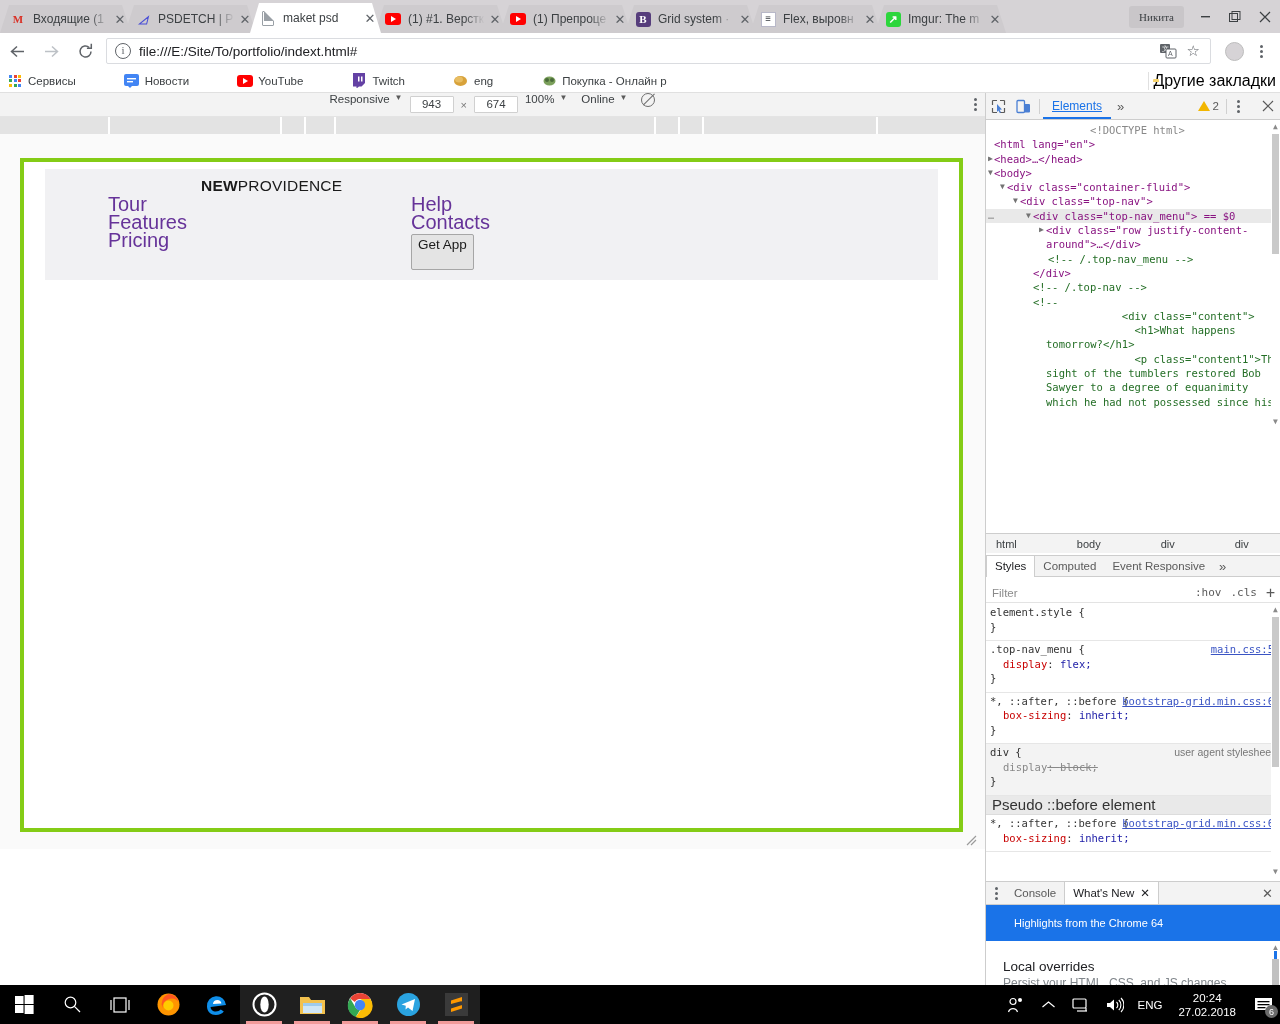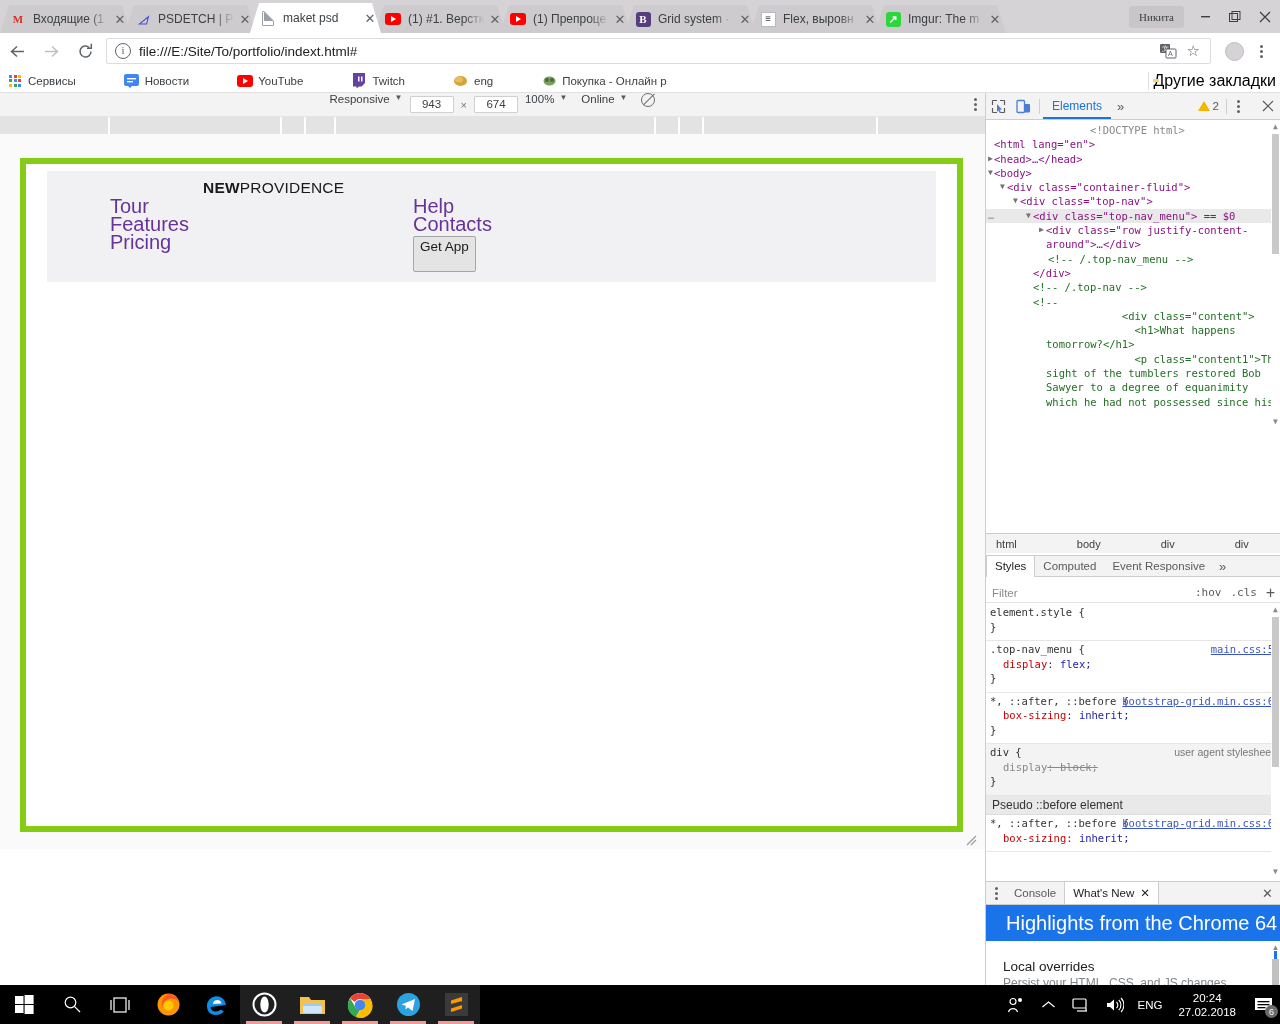--- a/index.html
+++ b/index.html
@@ -105,21 +105,21 @@
   .throttle-ic:after{content:"";position:absolute;left:-1px;top:5px;width:16px;height:1.4px;background:#6e6e6e;transform:rotate(-45deg);}
 
   
   .ruler { position:absolute; left:0; top:117px; width:985px; height:17px; background:#fff; }
   .ruler .seg { position:absolute; top:0; height:17px; background:#e3e3e3; }
 
   
   .stage { position:absolute; left:0; top:134px; width:985px; height:715px; background:#fafafa; }
   .viewport {
     position:absolute; left:20px; top:24px; width:943px; height:674px;
-    background:#fff; border:6px solid #84cc16; overflow:hidden;
+    background:#fff; border:4px solid #84cc16; overflow:hidden;
     box-shadow:0 0 0 0 rgba(0,0,0,0);
   }
   .topnav { margin:7px 21px 0 21px; height:111px; background:#f1f1f3; position:relative; }
   .brand { position:absolute; left:156px; top:8px; font-size:15.5px; letter-spacing:.2px; color:#1a1a1a; }
   .brand b { font-weight:bold; }
   .brand span { font-weight:normal; }
   .navcol { position:absolute; font-size:20px; line-height:18px; }
   .navcol a { display:block; color:#663399; text-decoration:none; }
   .navcol.left { left:63px; top:26px; }
   .navcol.right { left:366px; top:26px; }
@@ -129,21 +129,21 @@
     font-size:13.5px; color:#1a1a1a; text-align:center; line-height:17px; padding-top:1px;
   }
   .vp-resize-h { position:absolute; left:0; bottom:-18px; width:943px; height:18px; display:flex; align-items:center; justify-content:center;}
   .corner-grip { position:absolute; right:8px; top:832px; width:11px; height:11px; }
 
   
   .devtools { position:absolute; left:985px; top:93px; width:295px; height:892px; background:#fff; border-left:1px solid #cdcdcd; }
   .dt-header { height:27px; border-bottom:1px solid #cdcdcd; display:flex; align-items:center; background:#f3f3f3; }
   .dt-ic-btn { width:25px; height:26px; display:flex; align-items:center; justify-content:center; }
   .vsep { width:1px; height:15px; background:#d0d0d0; margin:0 3px; }
-  .dt-tab { font-size:12px; color:#5a5a5a; padding:0 9px; height:26px; line-height:26px; }
+  .dt-tab { font-size:12px; color:#5a5a5a; padding:0 9px; height:26px; line-height:26px;text-decoration:underline; }
   .dt-tab.sel { color:#1a73e8; border-bottom:2px solid #1a73e8; font-weight:normal;}
   .chev { font-size:13px; color:#5a5a5a; padding:0 6px; }
   .warnbox { margin-left:auto; display:flex; align-items:center; font-size:11.5px; color:#5a5a5a; gap:3px; padding-right:4px;}
   .warn-tri { width:0;height:0;border-left:6px solid transparent;border-right:6px solid transparent;border-bottom:10px solid #f2b600; position:relative;}
 
   
   .domtree {
     position:absolute; left:0; top:27px; width:295px; height:310px; overflow:hidden;
     font-family:"DejaVu Sans Mono", monospace; font-size:10.5px; line-height:14.3px; color:#333; padding:3px 0 0 0;
   }
@@ -180,31 +180,31 @@
   }
   .rule { padding:1px 6px 6px 4px; border-bottom:1px solid #e6e6e6; position:relative; }
   .rule.ua { background:#f3f3f3; }
   .sel-txt { color:#333; }
   .prop { color:#c80000; padding-left:13px; display:inline-block;}
   .val { color:#1a1aa6; }
   .src { position:absolute; right:7px; top:1px; color:#3a54c4; text-decoration:underline; font-size:10.5px; }
   .src.plain { color:#777; text-decoration:none; font-family:"Liberation Sans",sans-serif; font-size:10.5px;}
   .strike { text-decoration:line-through; color:#888; }
   .strike .val { color:#888; }
-  .pseudo-hdr { background:#e9e9e9; padding:2px 6px; font-family:"Liberation Sans",sans-serif; font-size:12px; color:#333; border-bottom:1px solid #dcdcdc;}
+  .pseudo-hdr { background:#e9e9e9; padding:2px 6px; font-family:"Liberation Sans",sans-serif; font-size:15px; color:#333; border-bottom:1px solid #dcdcdc;}
 
   
   .drawer { position:absolute; left:0; top:788px; width:295px; height:197px; background:#fff; border-top:1px solid #cdcdcd; }
   .drawer-tabs { height:23px; display:flex; align-items:center; background:#f3f3f3; border-bottom:1px solid #cdcdcd; }
   .dr-kebab { width:20px; display:flex; flex-direction:column; align-items:center; gap:2px; }
   .dr-kebab i{width:3px;height:3px;border-radius:50%;background:#5f6368;display:block;}
   .dr-tab { font-size:11.5px; color:#5a5a5a; padding:0 8px; height:22px; line-height:22px; display:flex; align-items:center; gap:6px;}
   .dr-tab.sel { background:#fff; color:#202124; border-left:1px solid #cdcdcd; border-right:1px solid #cdcdcd;}
   .dr-close { margin-left:auto; padding:0 8px; font-size:13px; color:#5a5a5a; }
-  .wn-banner { height:36px; background:#1a73e8; color:#fff; display:flex; align-items:center; padding-left:20px; font-size:20px; }
+  .wn-banner { height:36px; background:#1a73e8; color:#fff; display:flex; align-items:center; padding-left:28px; font-size:11px; }
   .wn-list { padding:18px 17px 0 17px; }
   .wn-item-title { font-size:13.5px; color:#202124; margin-bottom:2px; }
   .wn-item-desc { font-size:12px; color:#80868b; line-height:15px; margin-bottom:13px; }
   .dr-scroll { position:absolute; right:1px; top:59px; width:9px; height:138px; }
   .dr-scroll .trk { position:absolute; left:3px; top:10px; width:3px; height:118px; background:#1a73e8;}
   .dr-scroll .th { position:absolute; left:1px; top:18px; width:7px; height:50px; background:#c1c1c1;}
 
   
   .taskbar { position:absolute; left:0; top:985px; width:1280px; height:39px; background:#000; display:flex; align-items:center; }
   .tb-item { width:48px; height:39px; display:flex; align-items:center; justify-content:center; position:relative; }

